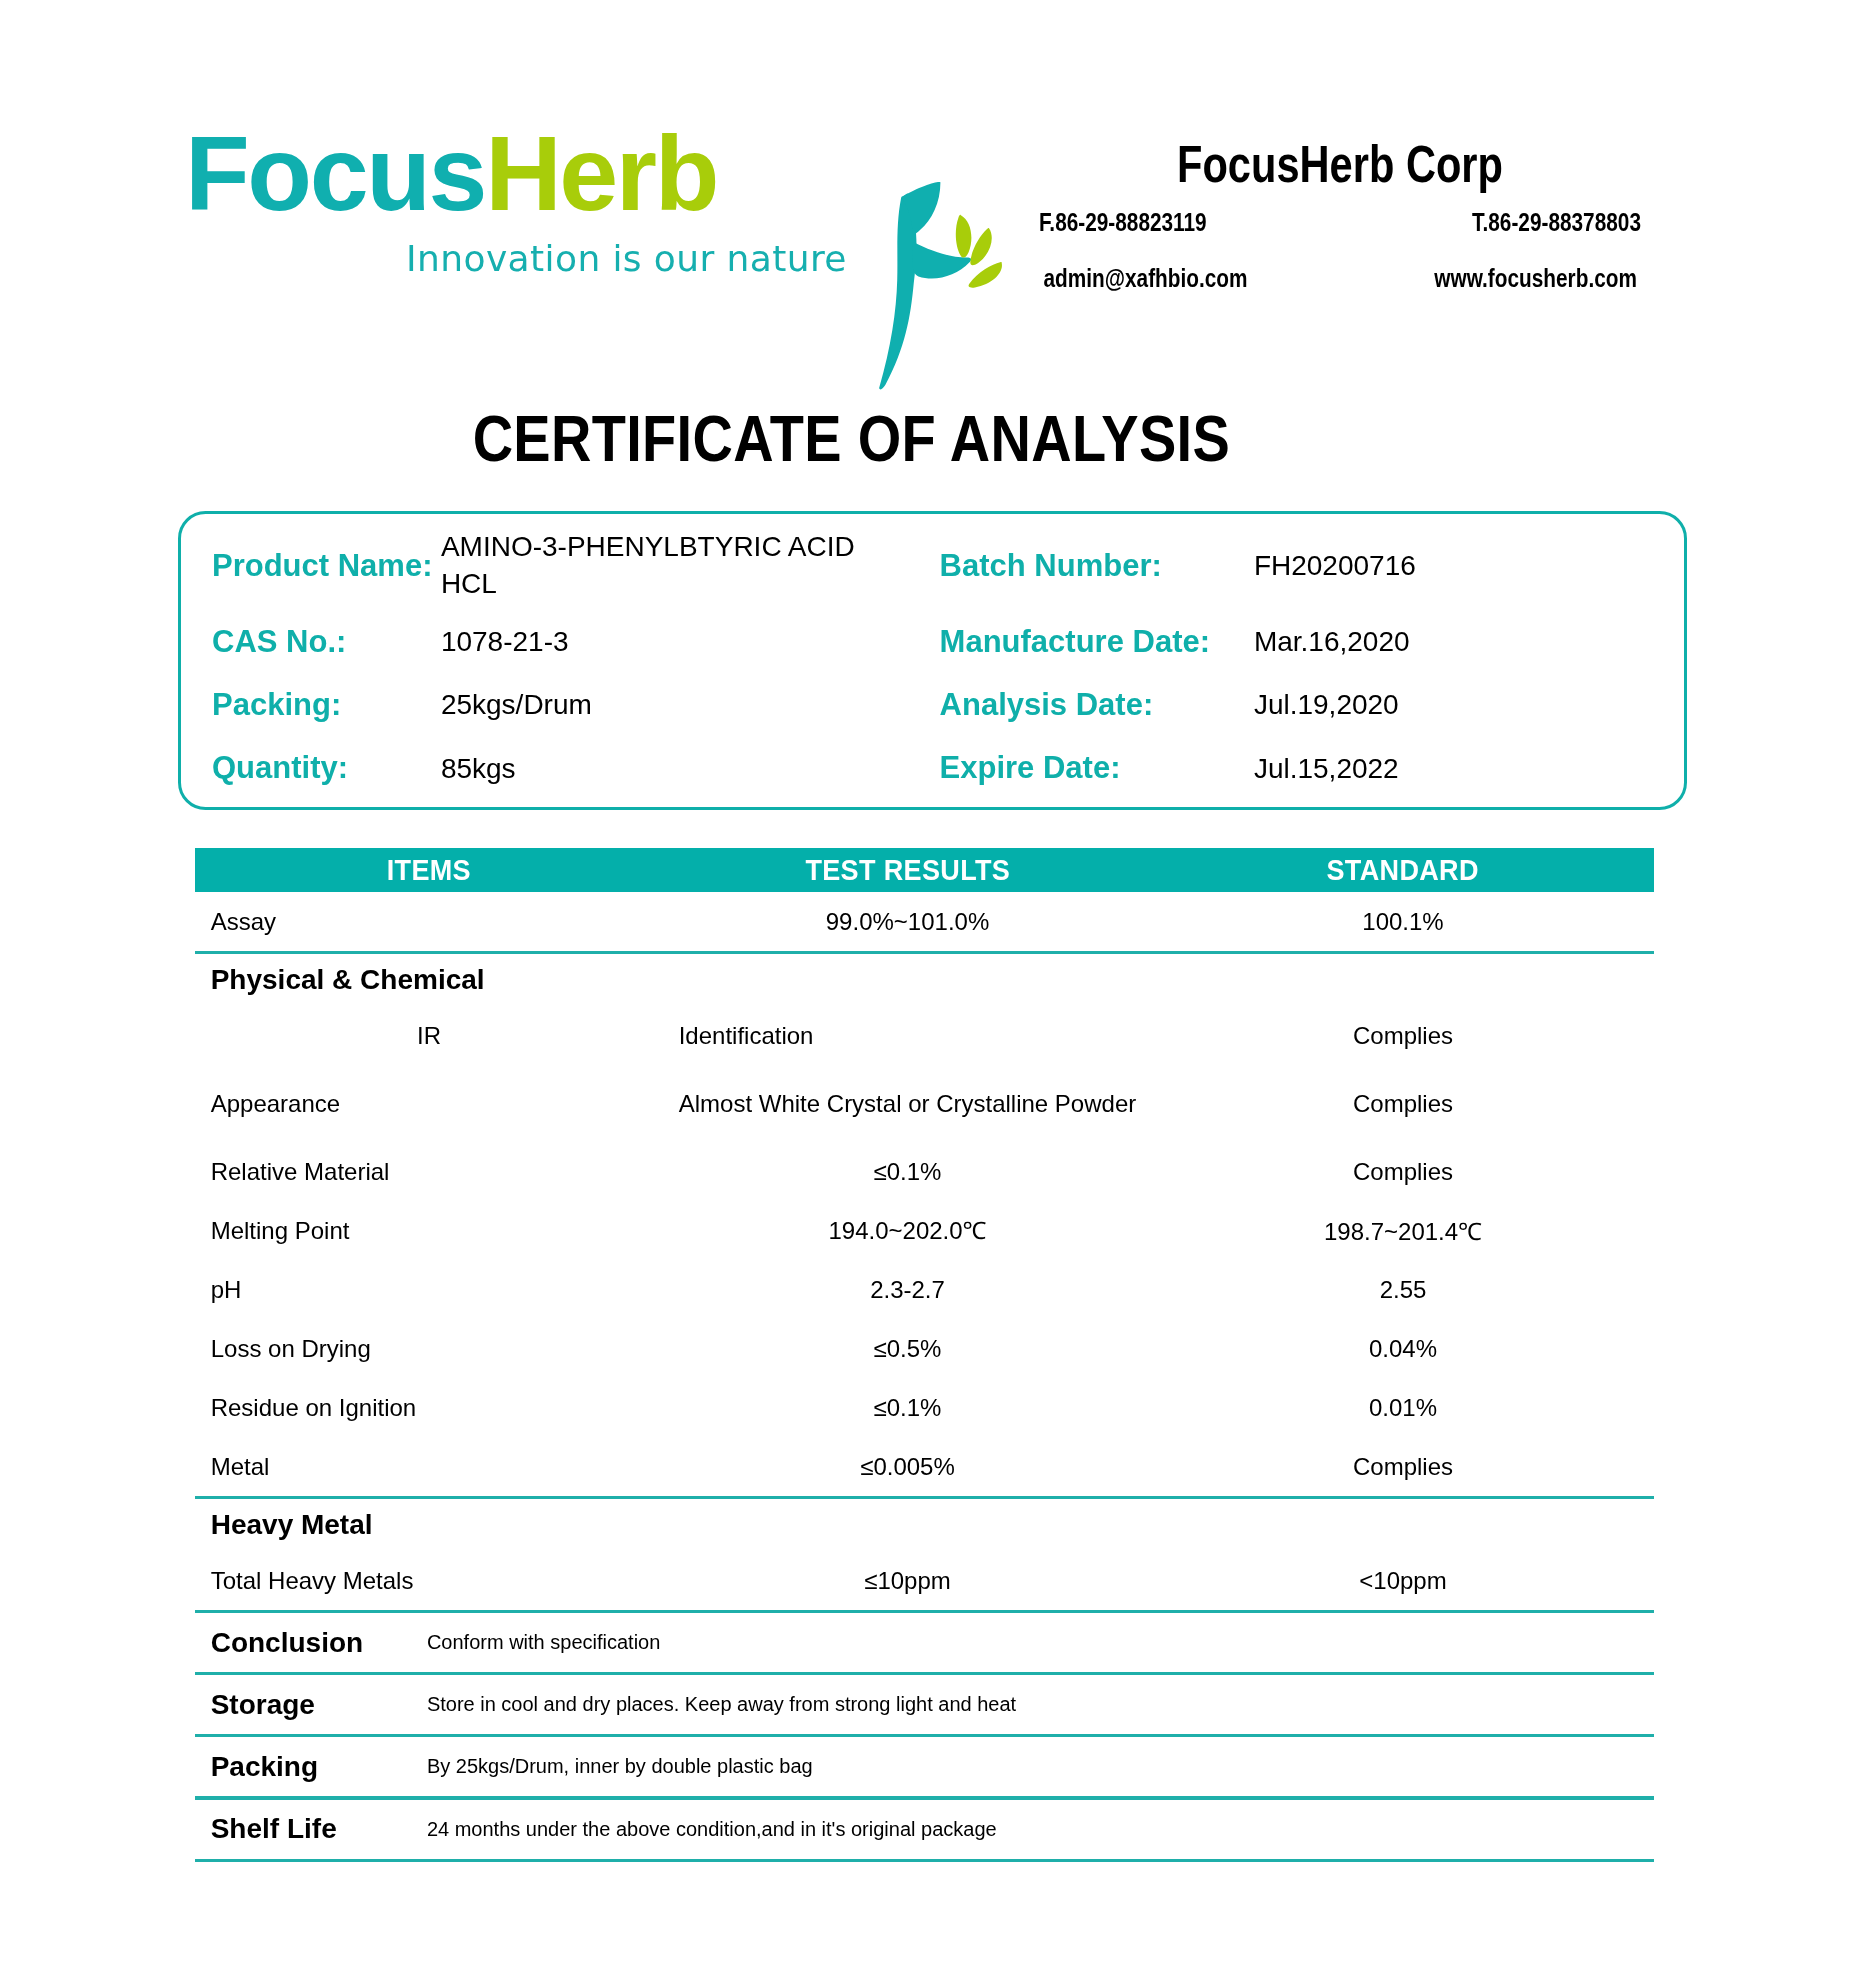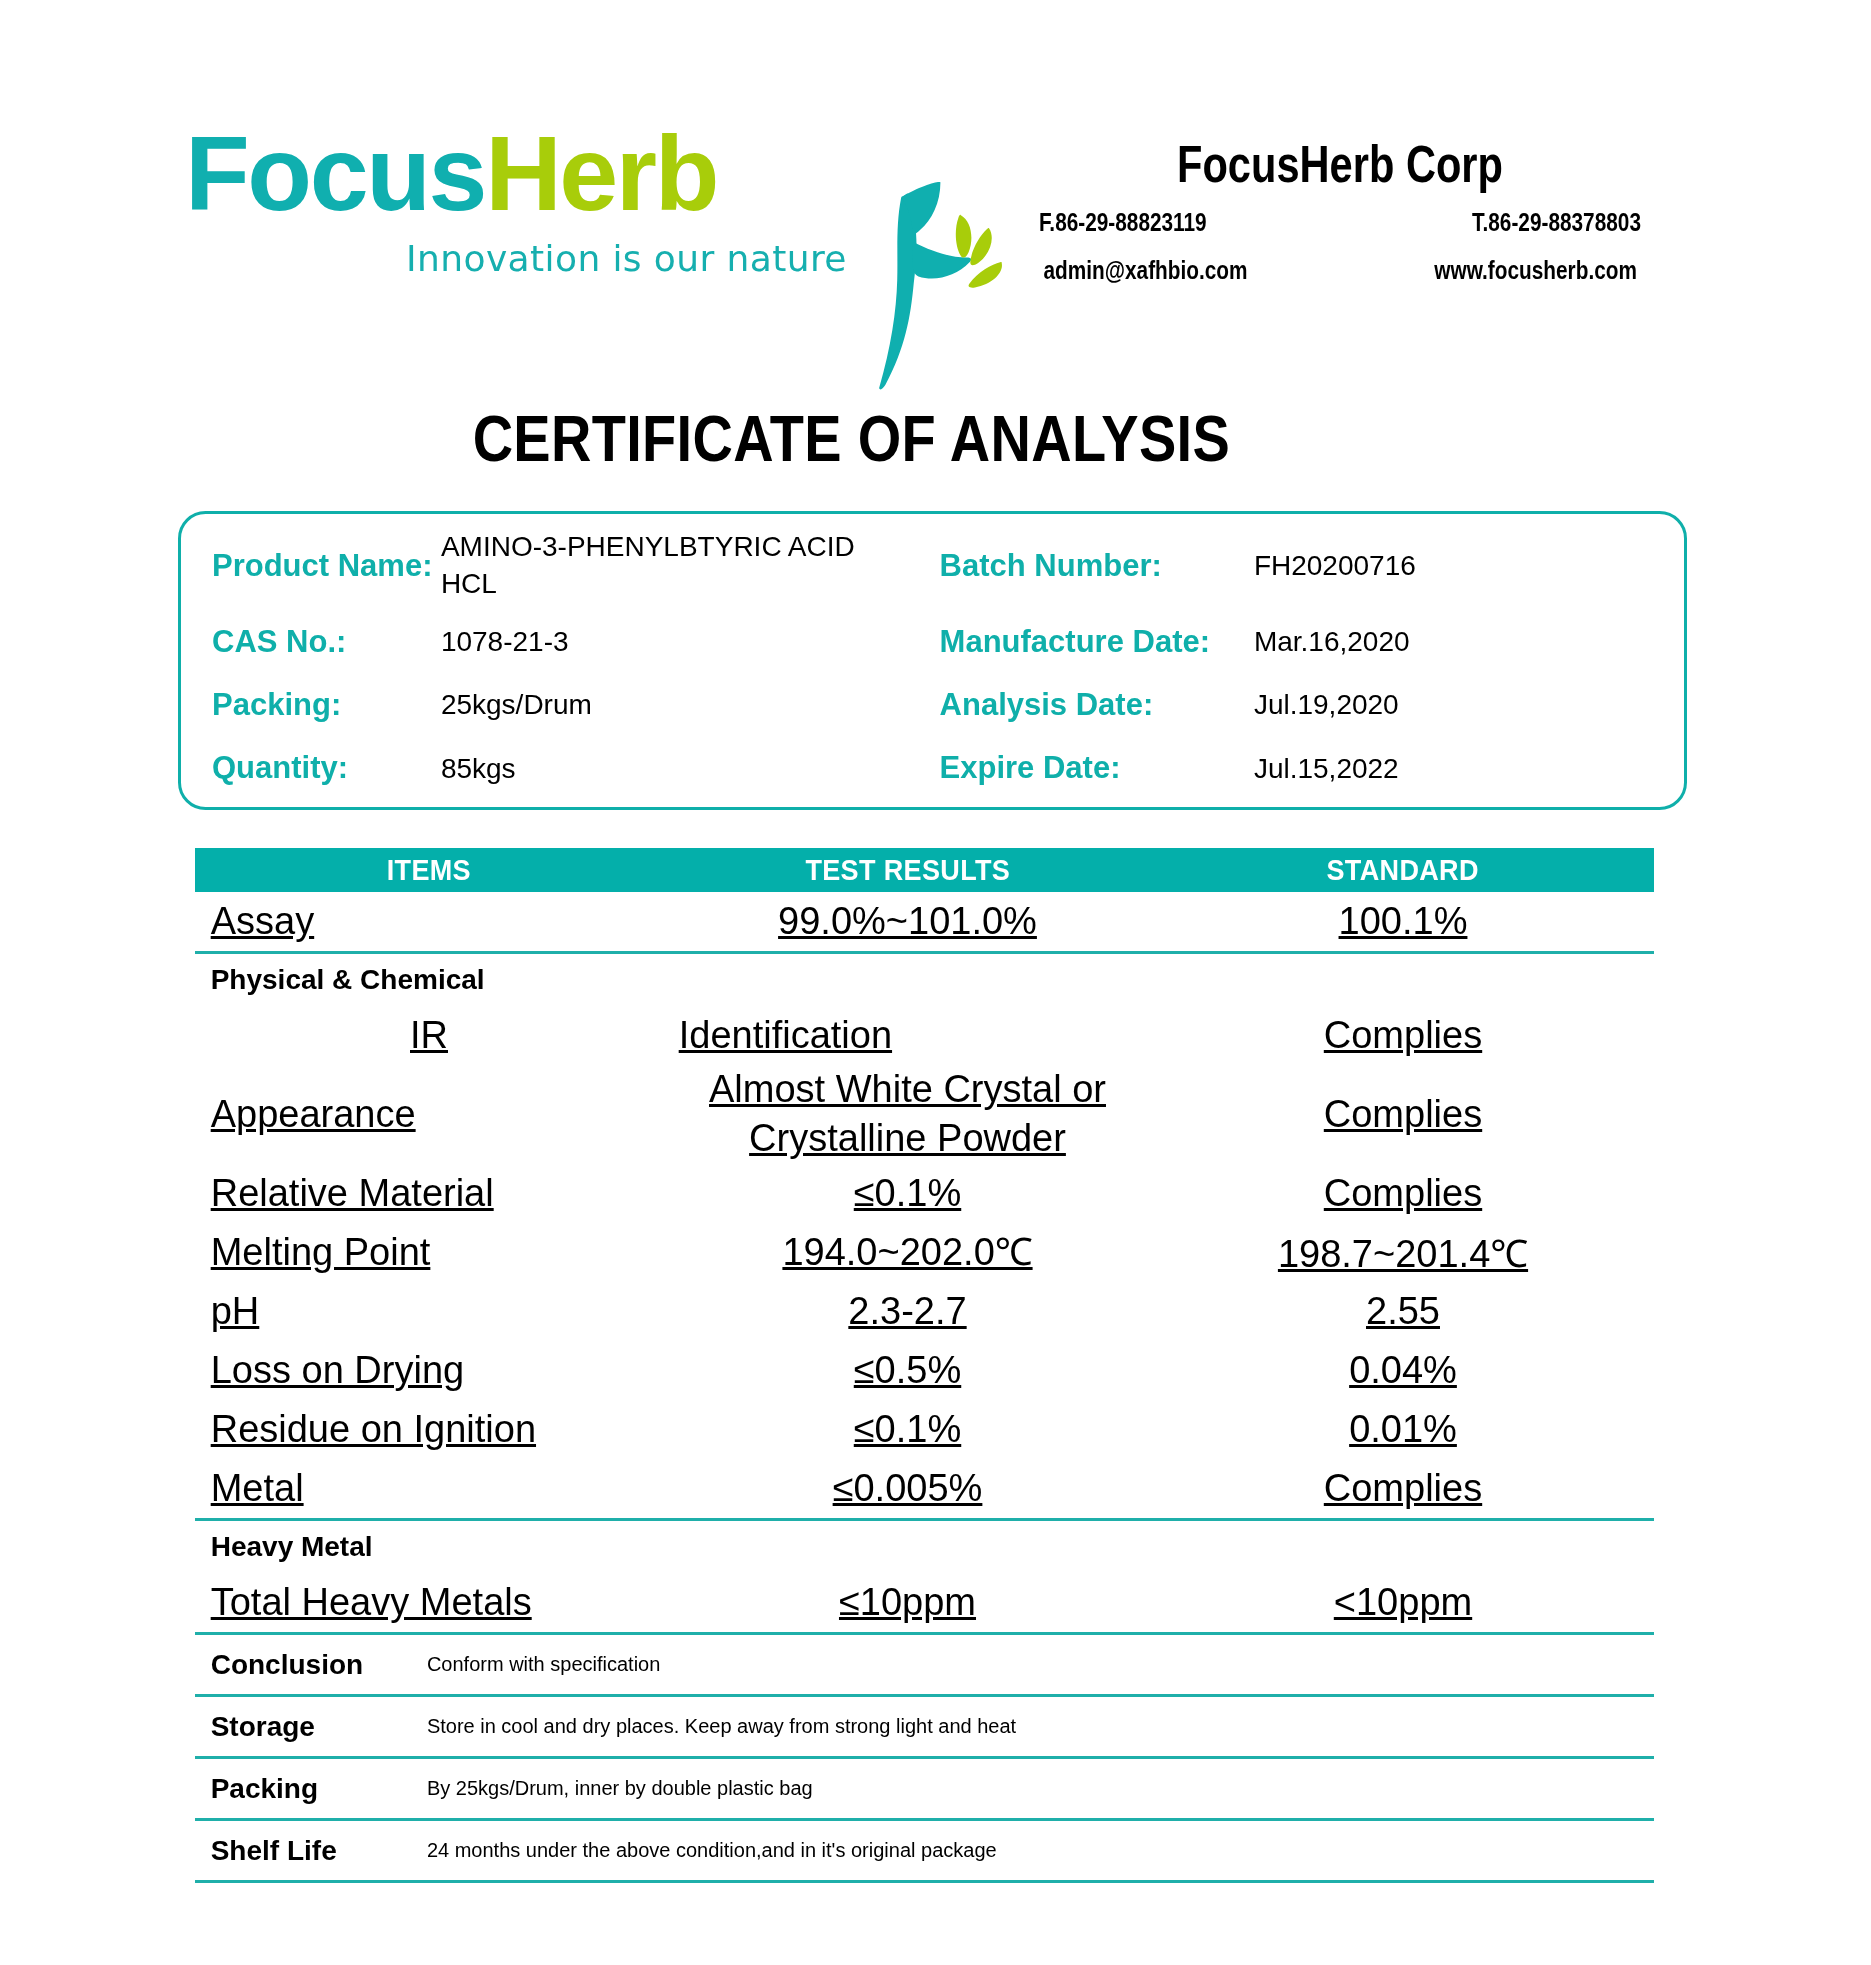--- a/index.html
+++ b/index.html
@@ -38,21 +38,21 @@
   .company-name{
     font-size:52px;font-weight:700;color:#000;letter-spacing:0px;
     font-stretch:condensed;transform:scaleX(0.80);transform-origin:center;
     white-space:nowrap;
   }
   .contact-row{display:flex;justify-content:space-between;margin-top:13.4px;padding:0 11.8px;}
   .contact-cell{
     font-size:26px;font-weight:700;color:#000;white-space:nowrap;
     transform:scaleX(0.80);transform-origin:center;
   }
-  .contact-row.second{margin-top:17px;justify-content:space-between;}
+  .contact-row.second{margin-top:25px;justify-content:space-between;}
 
   
   .coa-title{
     position:absolute;left:0;top:401px;width:1702px;text-align:center;
     font-size:65px;font-weight:700;color:#000;letter-spacing:0.4px;
   }
   .coa-title span{display:inline-block;transform:scaleX(0.86);}
 
   
   .infobox{
@@ -85,21 +85,21 @@
     align-items:center;
   }
   .th{text-align:center;font-size:30px;font-weight:700;letter-spacing:0.4px;}
   .th span{display:inline-block;transform:scaleX(0.9);}
 
   .trow{
     display:grid;grid-template-columns:468px 489px 502px;
     align-items:center;min-height:59px;
   }
   .trow.tall{min-height:77px;}
-  .td{font-size:38px;color:#000;text-decoration:underline;}
+  .td{font-size:24px;color:#000;}
   .td.c1{text-align:left;padding-left:15.7px;}
   .td.c2{text-align:center;line-height:1.30;}
   .td.c3{text-align:center;}
   .sect{
     font-weight:700;font-size:28px;color:#000;padding-left:15.7px;
     min-height:52px;display:flex;align-items:center;
   }
   .hr{height:3.1px;background:#1FAFAA;width:100%;}
 
   .frow{

